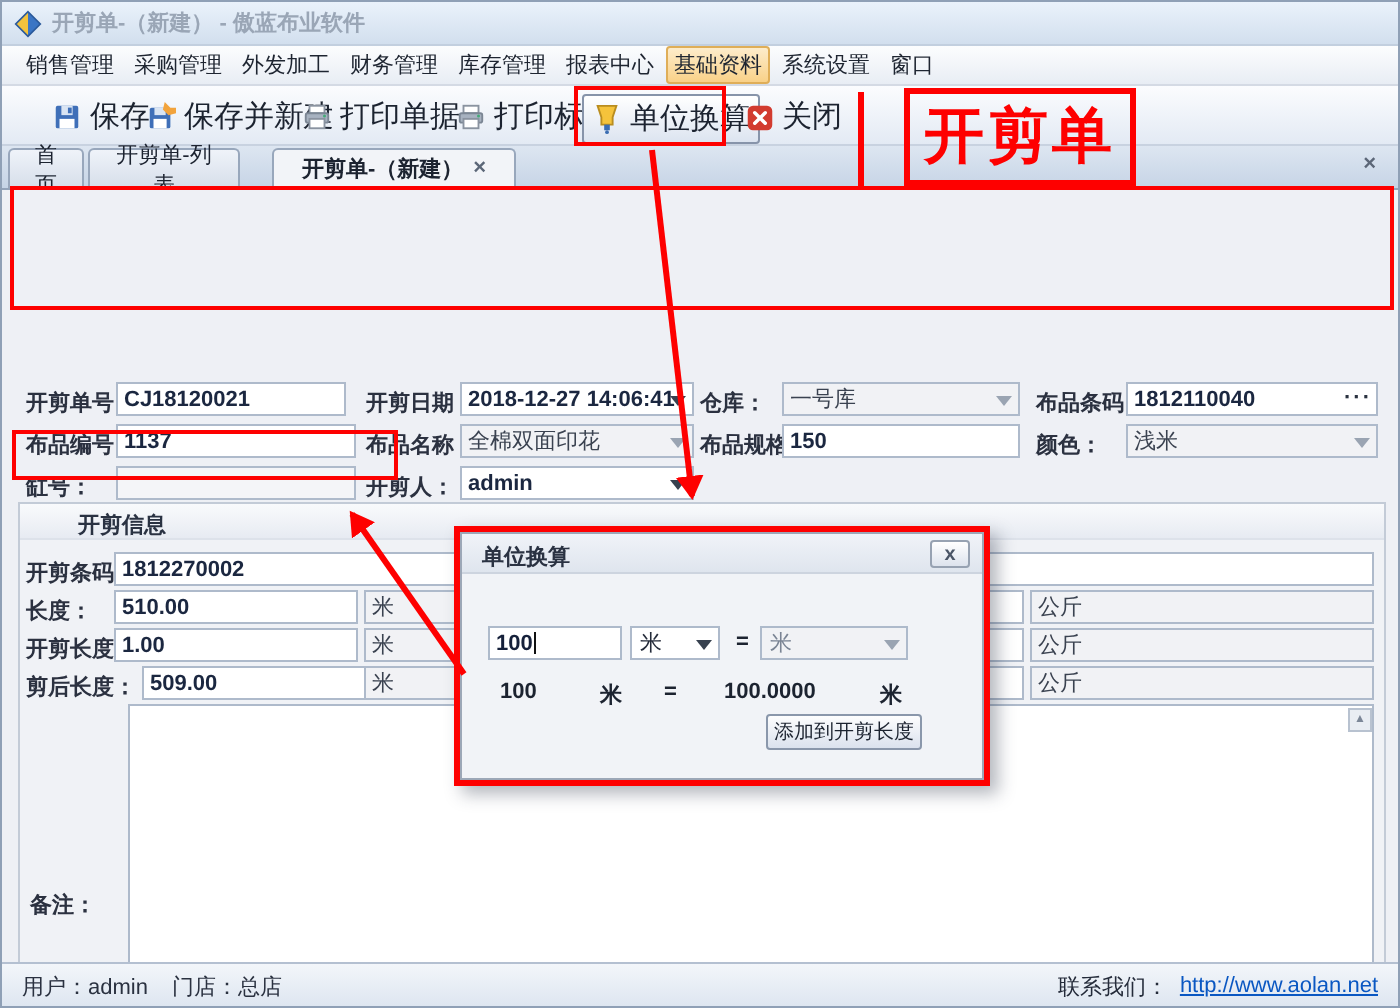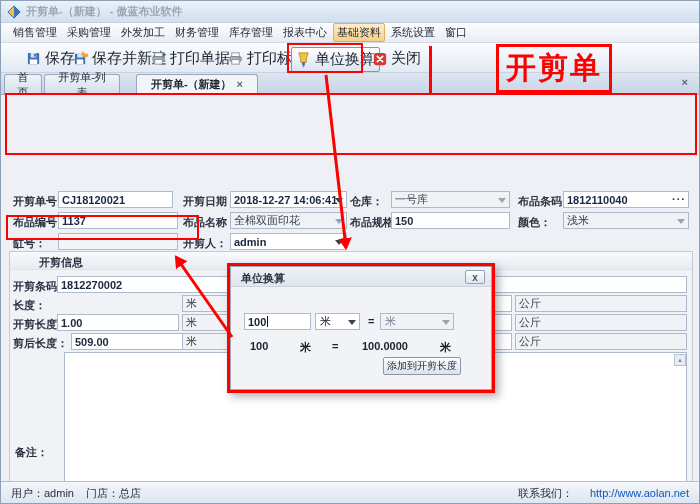--- a/index.html
+++ b/index.html
@@ -65,27 +65,27 @@
   .scroll-up { position:absolute; left:673px; top:259px; width:12px; height:12px;
     background:#e9edf3; border:1px solid #b8c2d0; color:#7c8798; font-size:6px;
     display:flex; align-items:center; justify-content:center; }
 
   
   .statusbar { position:absolute; left:0; top:480px; width:100%; height:23px;
     background:linear-gradient(#f3f6fa,#dde5f0); border-top:1px solid #b4c0d1;
     display:flex; align-items:center; justify-content:space-between; padding:0 10px; font-size:11px; }
   .status-left { display:flex; gap:12px; color:#2a3140; }
   .status-right { display:flex; gap:6px; align-items:center; }
-  .link { color:#0a57c2; cursor:pointer;margin-left:11px; }
+  .link { color:#0a57c2; text-decoration:underline; cursor:pointer; }
 
   
   .annot { position:absolute; border:2px solid #fe0000; z-index:25; pointer-events:none; }
   .annot-biglabel { position:absolute; left:451px; top:43px; width:116px; height:49px;
     border:3px solid #fe0000; z-index:26; display:flex; align-items:center; justify-content:center;
-    color:#fe0000; font-size:30px; font-weight:800; letter-spacing:2px; background:transparent;margin-left:44px; }
+    color:#fe0000; font-size:30px; font-weight:800; letter-spacing:2px; background:transparent; }
   .annot-connector { position:absolute; left:428px; top:45px; width:3px; height:48px; background:#fe0000; z-index:25; }
   .arrow-layer { position:absolute; left:0; top:0; width:700px; height:504px; z-index:40; pointer-events:none; }
 
   
   .dlg-annot { position:absolute; left:226px; top:262px; width:268px; height:130px;
     border:3px solid #fe0000; z-index:30; box-shadow:4px 4px 8px rgba(40,50,70,.35); }
   .dialog { position:absolute; inset:0; background:#f1f3f7; border:1px solid #9ca7b7; }
   .dlg-titlebar { position:absolute; left:0; top:0; width:100%; height:20px;
     background:linear-gradient(#f0f3f8,#dfe5ee); border-bottom:1px solid #cdd4df; }
   .dlg-title { position:absolute; left:10px; top:4px; font-size:11px; font-weight:700; color:#2a3242; }
@@ -256,20 +256,23 @@
     <span class="flabel" style="left:12px;top:184px">开剪条码：</span>
     <div class="fbox" style="left:56px;top:181px;width:290px">
       <span>1812270002</span>
     </div>
     <span class="flabel" style="left:348px;top:184px">剪后条码：</span>
     <div class="fbox" style="left:398px;top:181px;width:288px">
       <span>1812270003</span>
     </div>
 
     <span class="flabel" style="left:12px;top:203px">长度：</span>
+    <div class="fbox" style="left:56px;top:200px;width:122px">
+      <span>510.00</span>
+    </div>
     <div class="fbox dis" style="left:181px;top:200px;width:165px">
       <span>米</span>
     </div>
     <span class="flabel" style="left:348px;top:203px">重量：</span>
     <div class="fbox" style="left:398px;top:200px;width:113px">
       <span>29.10</span>
     </div>
     <div class="fbox dis" style="left:514px;top:200px;width:172px">
       <span>公斤</span>
     </div>

